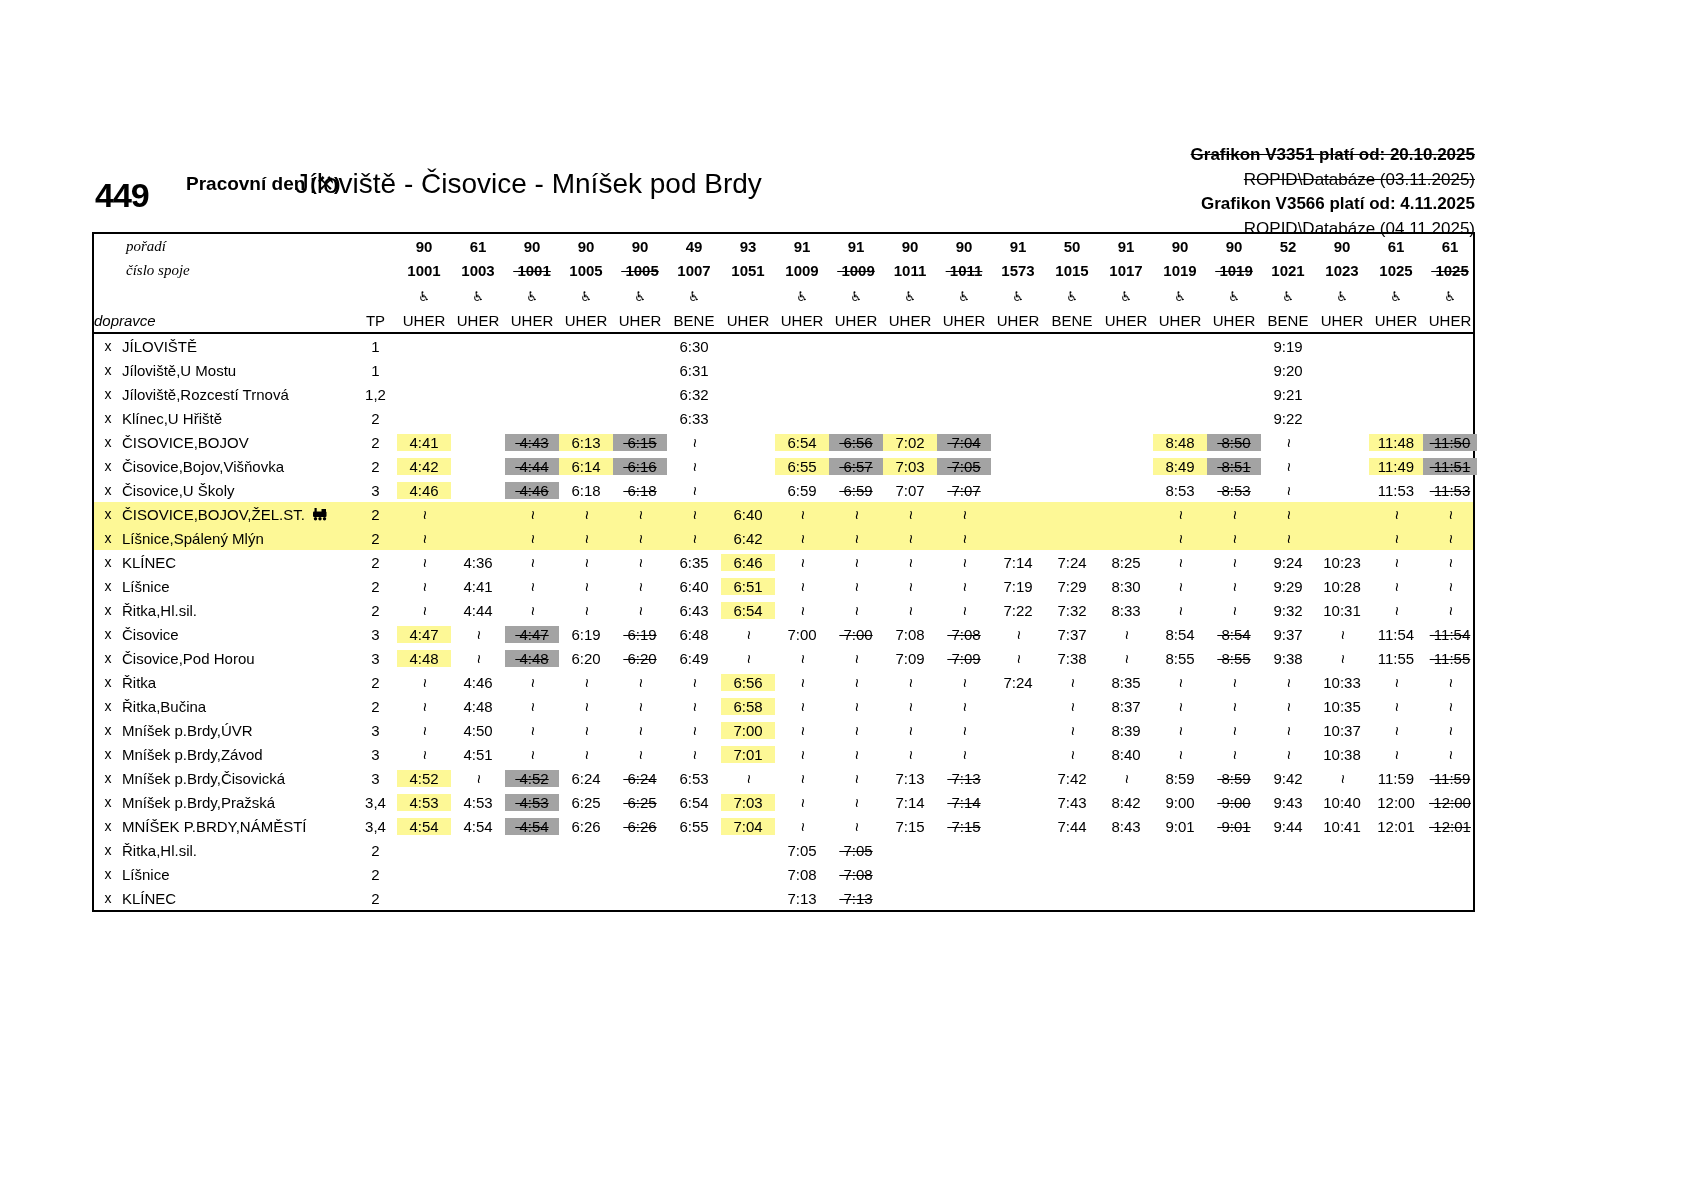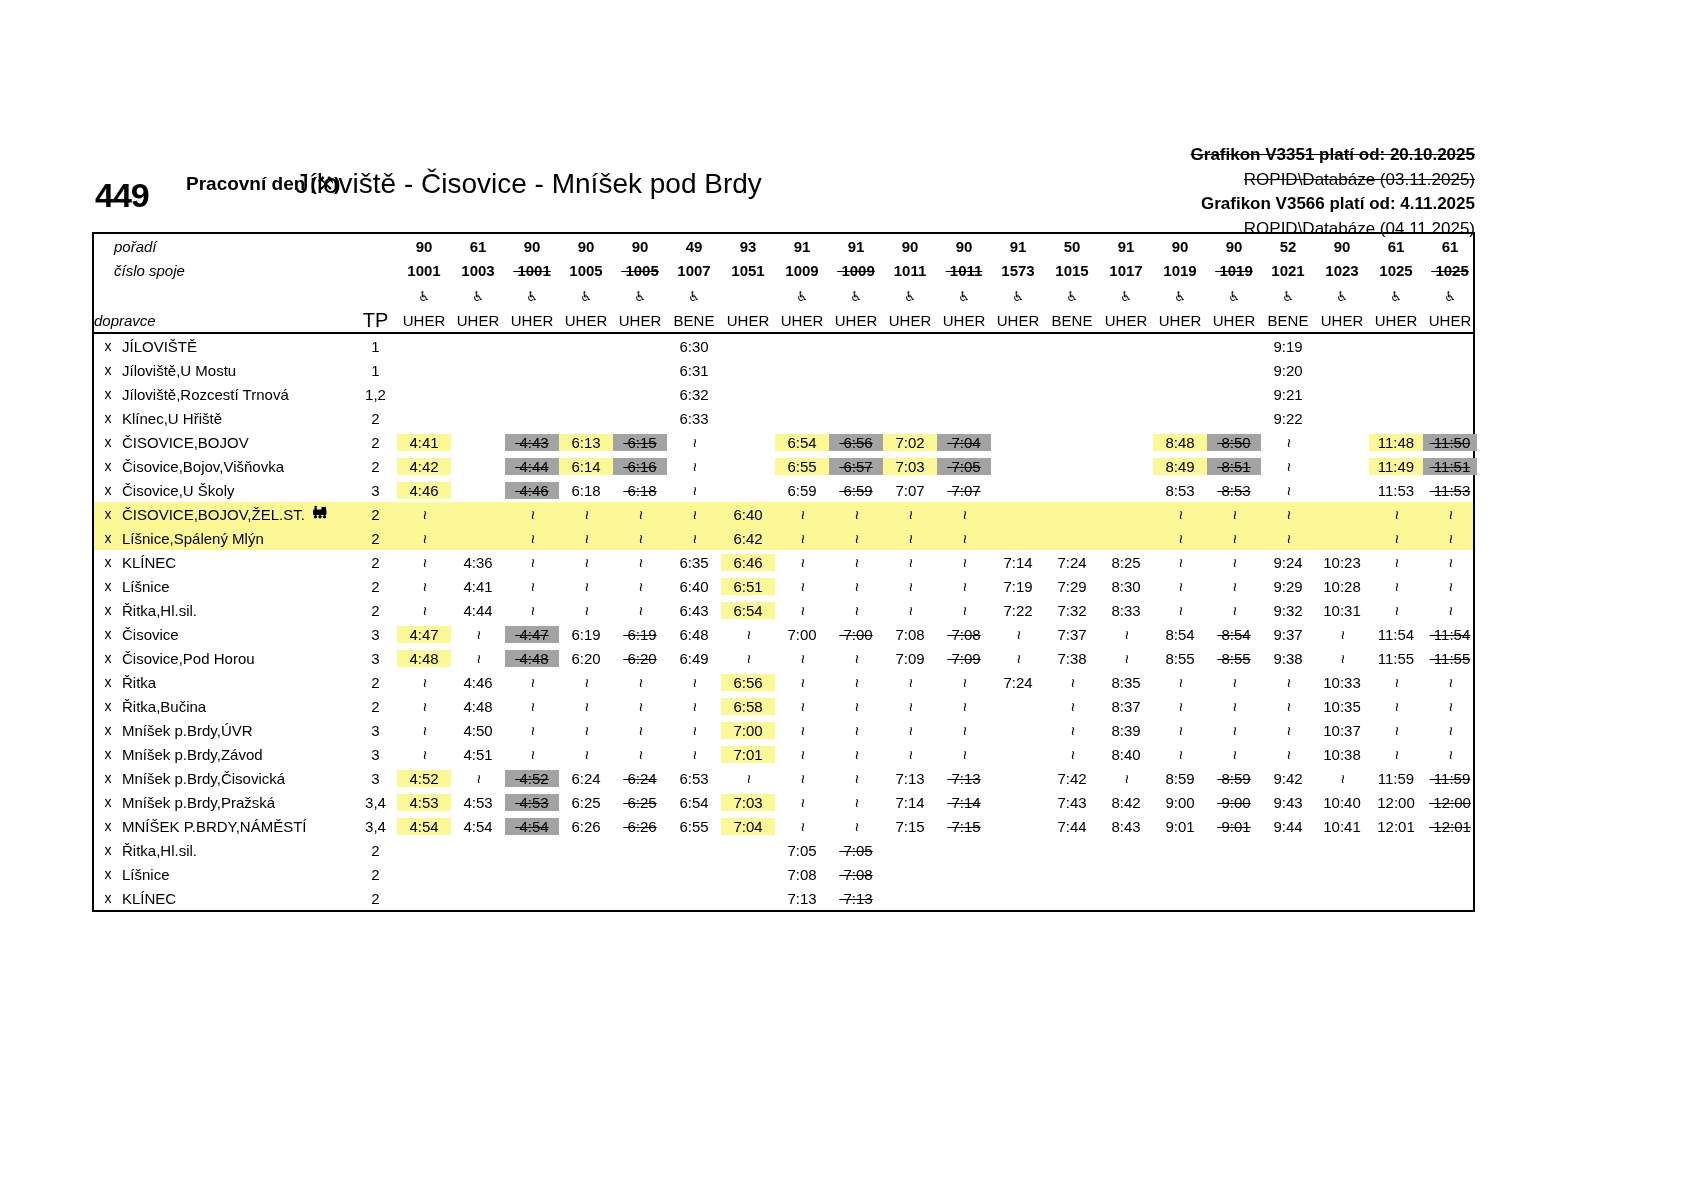--- a/index.html
+++ b/index.html
@@ -12,27 +12,27 @@
   .info-block{position:absolute;left:975px;top:132px;width:500px;text-align:right;
               font-size:17px;line-height:24.5px;margin-top:11px;}
   .info-line.b{font-weight:bold;}
   .info-line.strike{text-decoration:line-through;}
   
   .tt{position:absolute;left:92px;top:232px;width:1383px;border:2px solid #000;box-sizing:border-box;}
   .trow{display:flex;height:24px;align-items:center;}
   .trow.icons{height:26px;}
   .hsep{border-top:2.5px solid #000;}
   .c-x{width:28px;text-align:center;font-size:14px;flex:none;}
-  .c-name{width:232px;font-size:15px;flex:none;white-space:nowrap;overflow:visible;display:flex;gap:5px;}
+  .c-name{width:232px;font-size:15px;flex:none;white-space:nowrap;overflow:visible;display:flex;align-items:center;gap:5px;}
   .c-tp{width:43px;text-align:center;font-size:15px;flex:none;}
   .c-t{width:54px;text-align:center;font-size:15px;flex:none;}
-  .hlabel{width:303px;flex:none;font-style:italic;font-size:15px;box-sizing:border-box;padding-left:20px;}
+  .hlabel{width:303px;flex:none;font-style:italic;font-size:15px;box-sizing:border-box;padding-left:32px;font-family:Liberation Serif, serif;}
   .hlabel-split{width:303px;flex:none;display:flex;align-items:center;}
   .hlabel-split .lab{width:260px;font-style:italic;font-size:15px;box-sizing:border-box;}
-  .hlabel-split .tp{width:43px;text-align:center;font-size:20px;font-weight:bold;}
+  .hlabel-split .tp{width:43px;text-align:center;font-size:15px;font-weight:bold;}
   .num{font-weight:bold;font-size:15px;}
   .st{text-decoration:line-through;}
   .bg-y{background:#fdf896;}
   .bg-c{background:#a3a3a3;}
   .row-hl{background:#fdf896;}
   .wv{display:inline-block;transform:rotate(90deg);font-size:16px;line-height:14px;}
   .wheel{font-size:13px;line-height:13px;}
   .train-ic{display:inline-block;margin-left:2px;}
 </style>
 </head>

